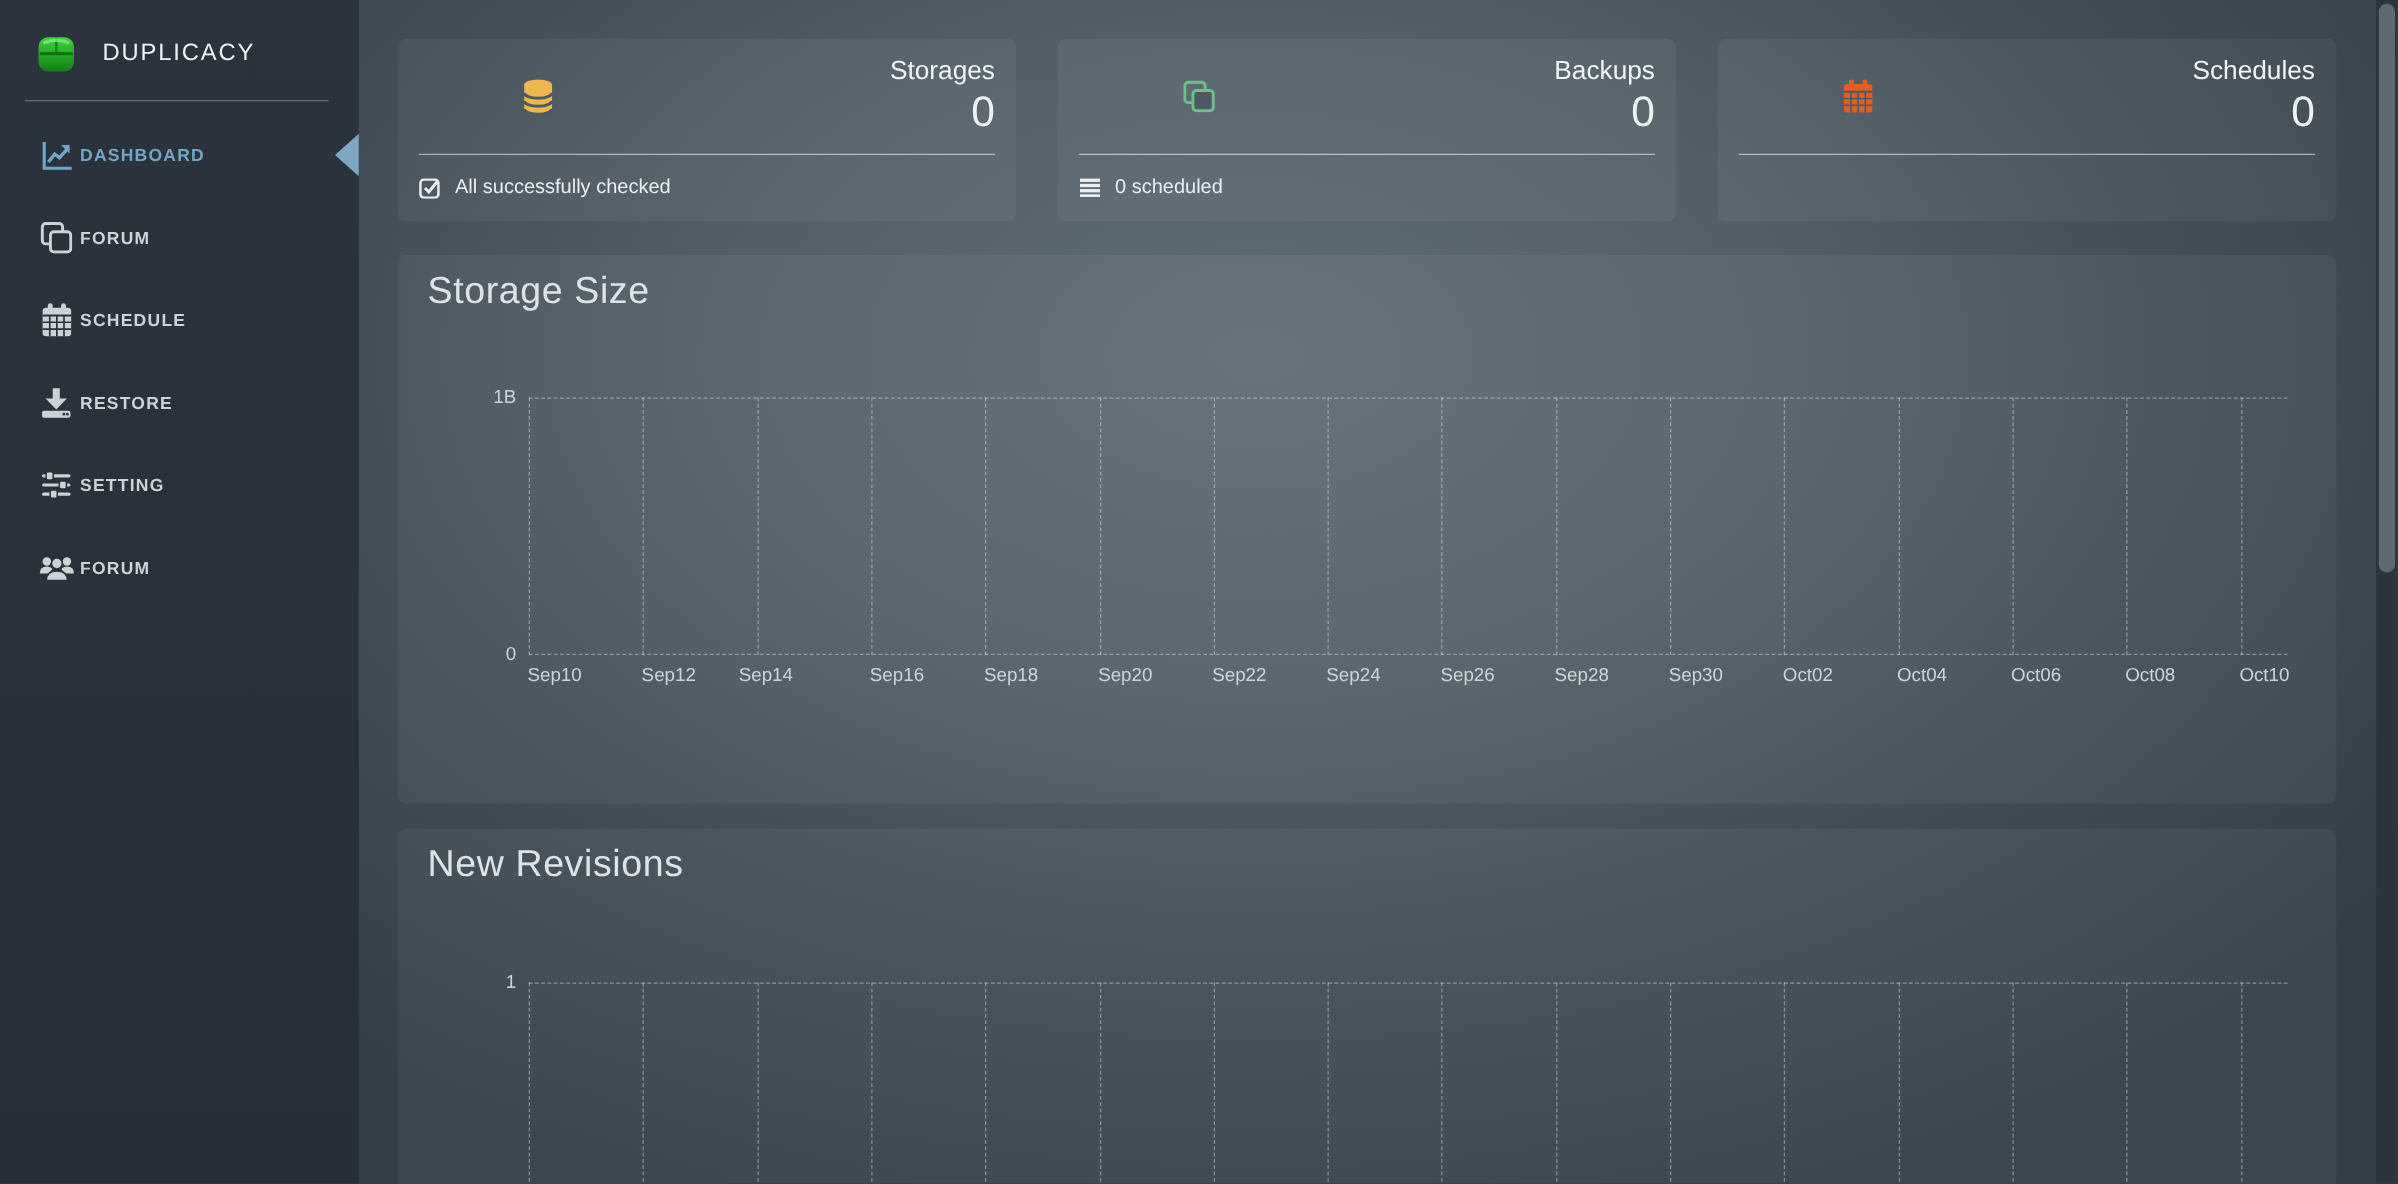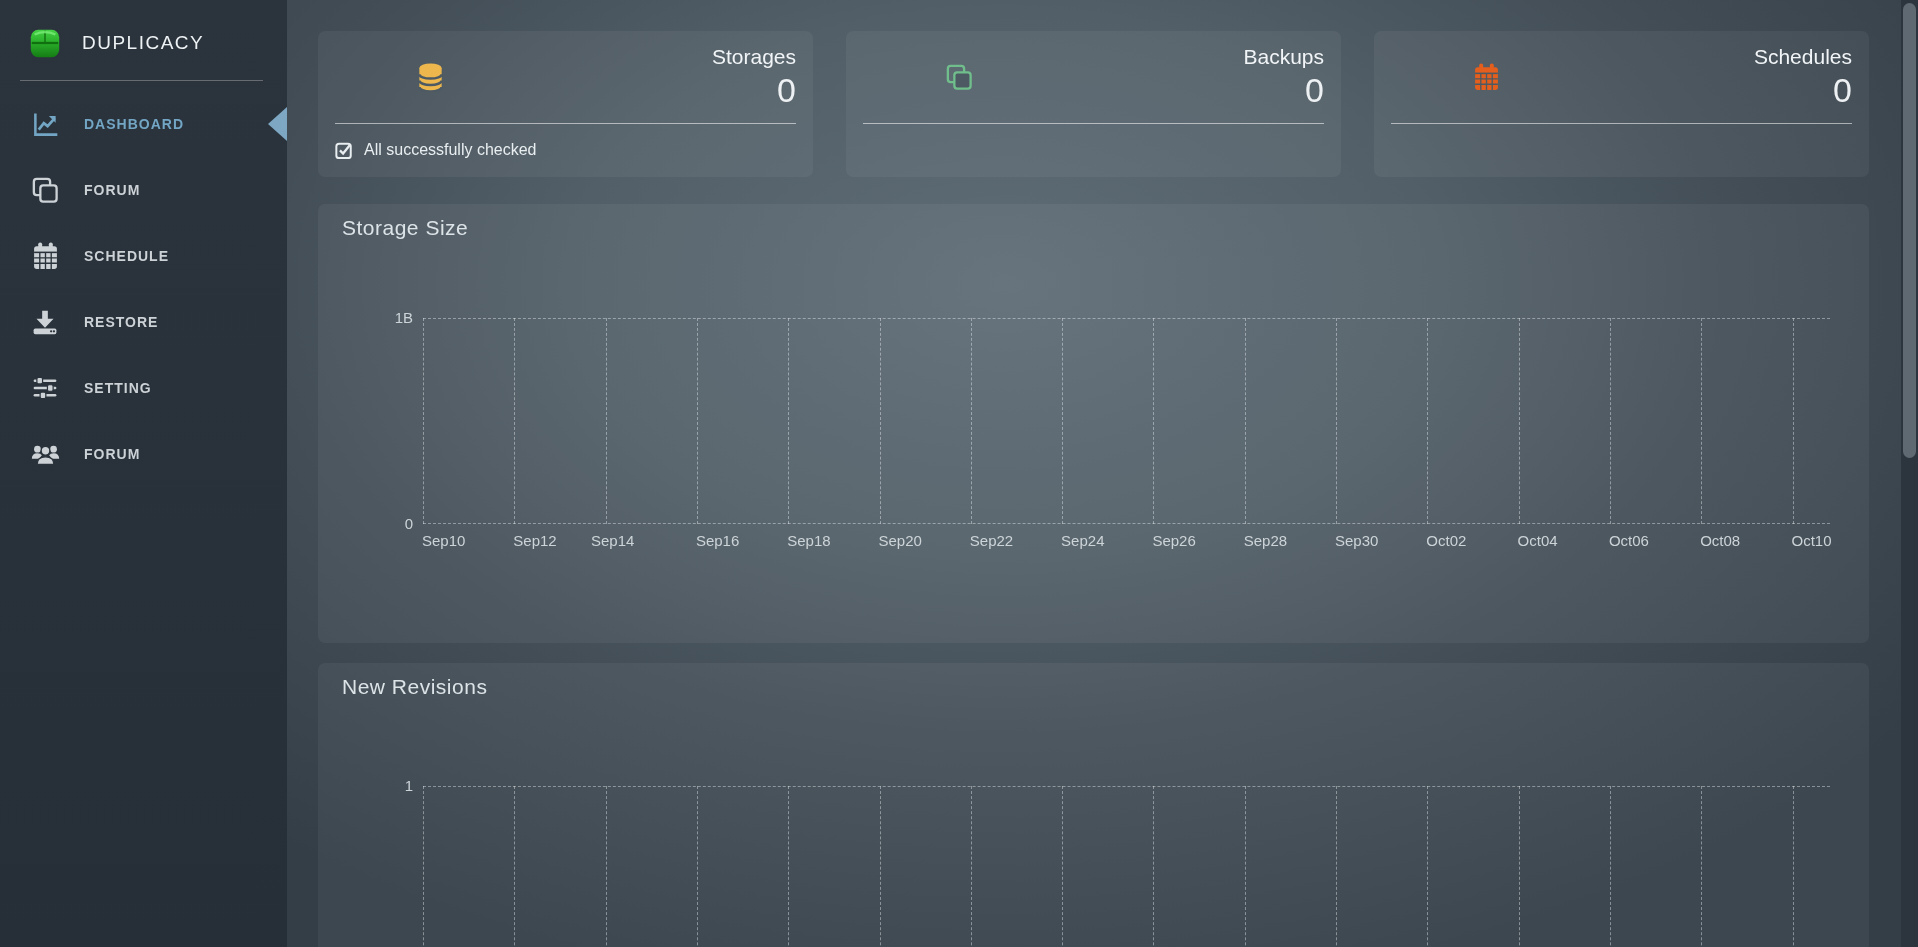--- a/index.html
+++ b/index.html
@@ -9,21 +9,21 @@
 
   
   .sidebar { position:relative; width:287px; height:100%; flex:0 0 287px;
     background:linear-gradient(180deg,#2b343c 0%, #28313a 60%, #262f37 100%); z-index:3; }
   .logo-row { display:flex; align-items:center; padding:20px 0 0 28px; height:66px; }
   .logo-title { color:#eef2f4; font-size:19px; letter-spacing:1.5px; font-weight:500; margin-left:20px; }
   .sidebar-divider { border:none; border-top:1px solid rgba(255,255,255,0.28); margin:14px 24px 0 20px; }
   .nav { margin-top:10px; }
   .nav-item { position:relative; display:flex; align-items:center; height:66px; padding-left:30px; cursor:pointer; color:#ccd2d6; }
   .nav-item .icon { width:30px; display:flex; justify-content:center; color:#ccd2d6; --icon-bg:#2a333b; }
-  .nav-item .nav-label { margin-left:24px; font-size:14px; font-weight:600; letter-spacing:1px; }
+  .nav-item .nav-label { margin-left:4px; font-size:14px; font-weight:600; letter-spacing:1px; }
   .nav-item.active, .nav-item.active .icon { color:#73a6c5; }
   .nav-item.active::after { content:''; position:absolute; right:0; top:50%; transform:translateY(-50%);
     width:0; height:0; border:17px solid transparent; border-right:19px solid #7da7c3; border-left:0; }
 
   
   .main { position:relative; flex:1; height:100%; overflow:hidden;
     background:radial-gradient(1150px 720px at 44% 30%, #5f6d76 0%, #525f68 38%, #424d56 66%, #333e47 100%);
     padding:31px 49px 0 31px; }
 
   .cards-row { display:flex; gap:33px; }
@@ -33,21 +33,21 @@
   .stat-texts { flex:1; text-align:right; padding-right:17px; }
   .stat-label { color:#f2f5f7; font-size:21px; }
   .stat-value { color:#eef1f3; font-size:34px; line-height:1.1; margin-top:3px; }
   .stat-divider { border:none; border-top:1px solid rgba(255,255,255,0.55); margin:0 17px; }
   .stat-status { display:flex; align-items:center; height:52px; padding:0 17px; color:#e9eef0; font-size:16px; }
   .stat-status .icon { margin-right:11px; color:#e9eef0; display:flex; }
 
   .chart-card { position:relative; background:rgba(255,255,255,0.05); border-radius:7px; }
   #storage-card { margin-top:27px; height:439px; }
   #revisions-card { margin-top:20px; height:500px; }
-  .chart-title { position:absolute; top:12px; left:24px; color:#dde4e8; font-size:21px; font-weight:400; letter-spacing:0.5px; }
+  .chart-title { position:absolute; top:12px; left:24px; color:#dde4e8; font-size:30px; font-weight:400; letter-spacing:0.5px; }
   .plot { position:absolute; }
   #plot1 { left:105px; top:114px; width:1407px; height:206px; }
   #plot2 { left:105px; top:123px; width:1407px; height:240px; }
   .grid-v { position:absolute; top:0; width:0; border-left:1px dashed rgba(240,245,248,0.42); }
   .grid-h { position:absolute; left:0; right:0; height:0; border-top:1px dashed rgba(240,245,248,0.42); }
   .y-tick { position:absolute; right:calc(100% + 10px); color:#cdd4d8; font-size:15px; line-height:16px; white-space:nowrap; }
   .x-tick { position:absolute; top:calc(100% + 8px); color:#cdd4d8; font-size:15px; white-space:nowrap; }
 
   
   .scrollbar-track { position:absolute; right:0; top:0; width:17px; height:100%; background:#2c353e; z-index:5; }
@@ -190,20 +190,31 @@
                 <rect x="4" y="4" width="35" height="35" rx="6" fill="none" stroke="currentColor" stroke-width="5"></rect>
                 <rect x="18" y="18" width="35" height="35" rx="6" fill="var(--icon-bg)" stroke="currentColor" stroke-width="5"></rect>
               </svg>
             </span>
             <div class="stat-texts">
               <div class="stat-label">Backups</div>
               <div class="stat-value">0</div>
             </div>
           </div>
           <hr class="stat-divider">
+          <div class="stat-status">
+            <span class="icon">
+              <svg width="18" height="16" viewBox="0 0 20 18">
+                <rect x="1" y="1" width="18" height="3" fill="currentColor"></rect>
+                <rect x="1" y="5.7" width="18" height="3" fill="currentColor"></rect>
+                <rect x="1" y="10.4" width="18" height="3" fill="currentColor"></rect>
+                <rect x="1" y="15.1" width="18" height="2.4" fill="currentColor"></rect>
+              </svg>
+            </span>
+            <span>0 scheduled</span>
+          </div>
         </div>
         <div class="stat-card">
           <div class="stat-top">
             <span class="card-icon" style="color:#e45f1d">
               <svg width="25" height="28" viewBox="0 0 48 54">
                 <rect x="2" y="8" width="44" height="44" rx="5" fill="currentColor"></rect>
                 <rect x="10" y="1" width="7.5" height="13" rx="3.5" fill="currentColor"></rect>
                 <rect x="30.5" y="1" width="7.5" height="13" rx="3.5" fill="currentColor"></rect>
                 <path d="M2 20 h44" stroke="var(--icon-bg)" stroke-width="3"></path>
                 <path d="M2 30.5 h44 M2 41 h44" stroke="var(--icon-bg)" stroke-width="2.6"></path>

